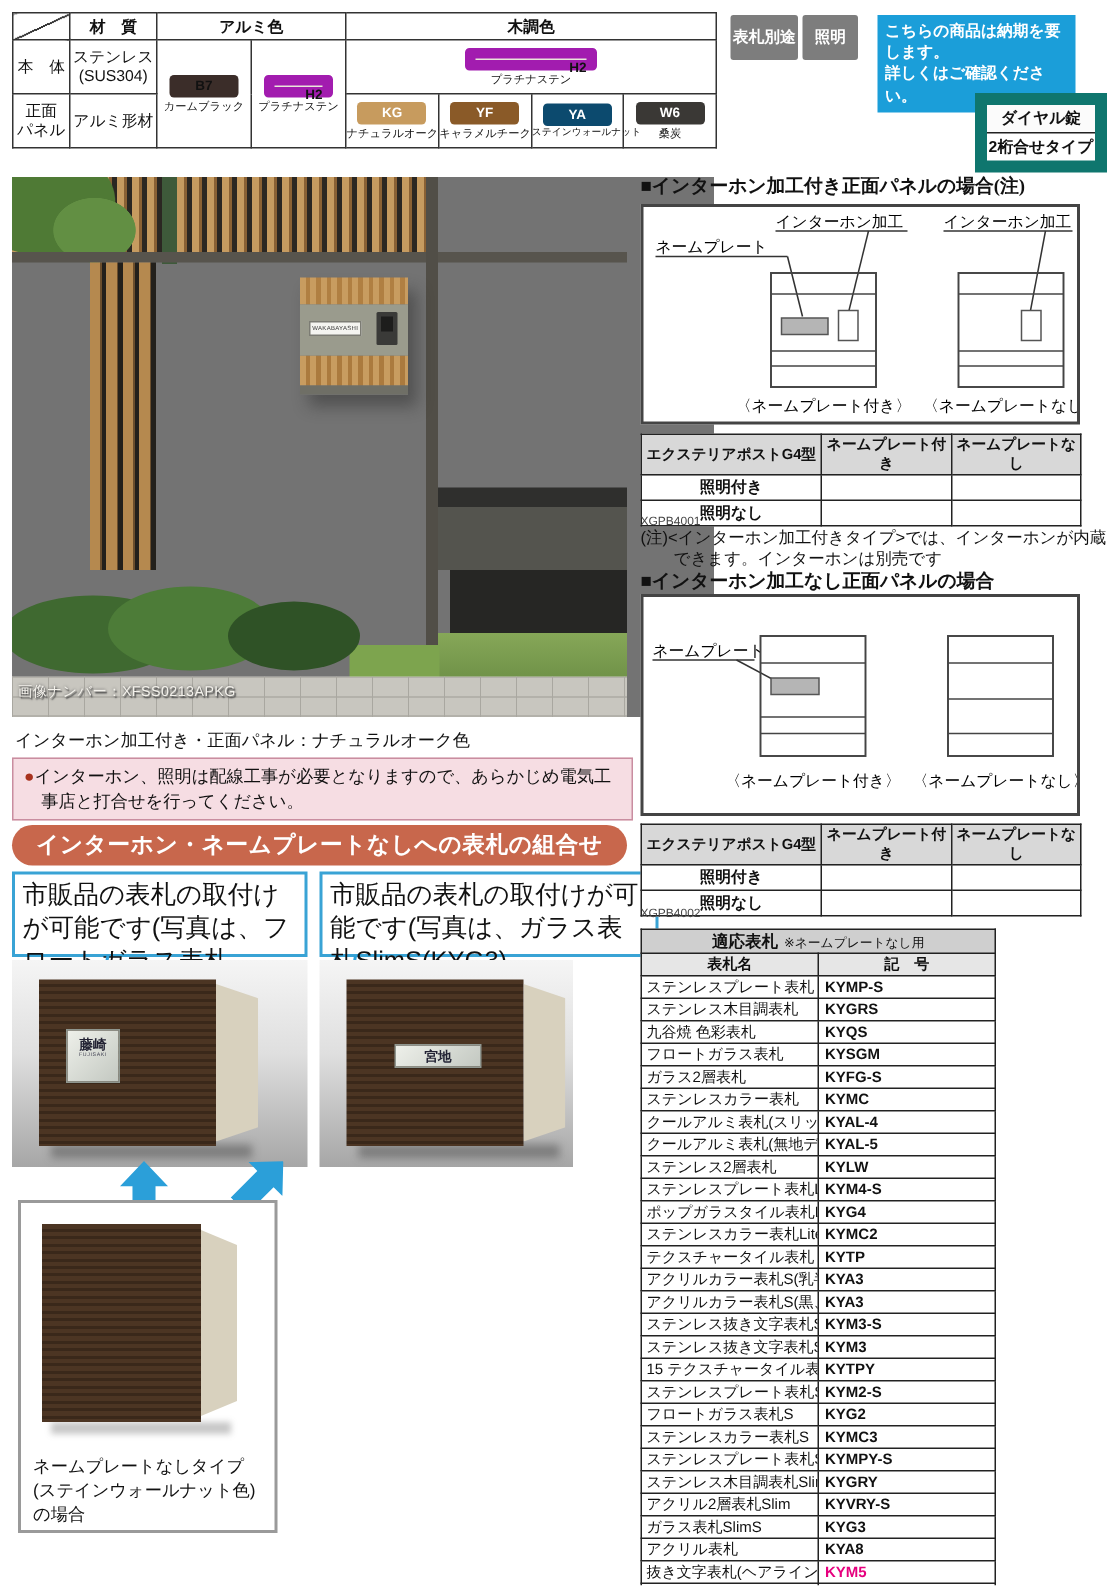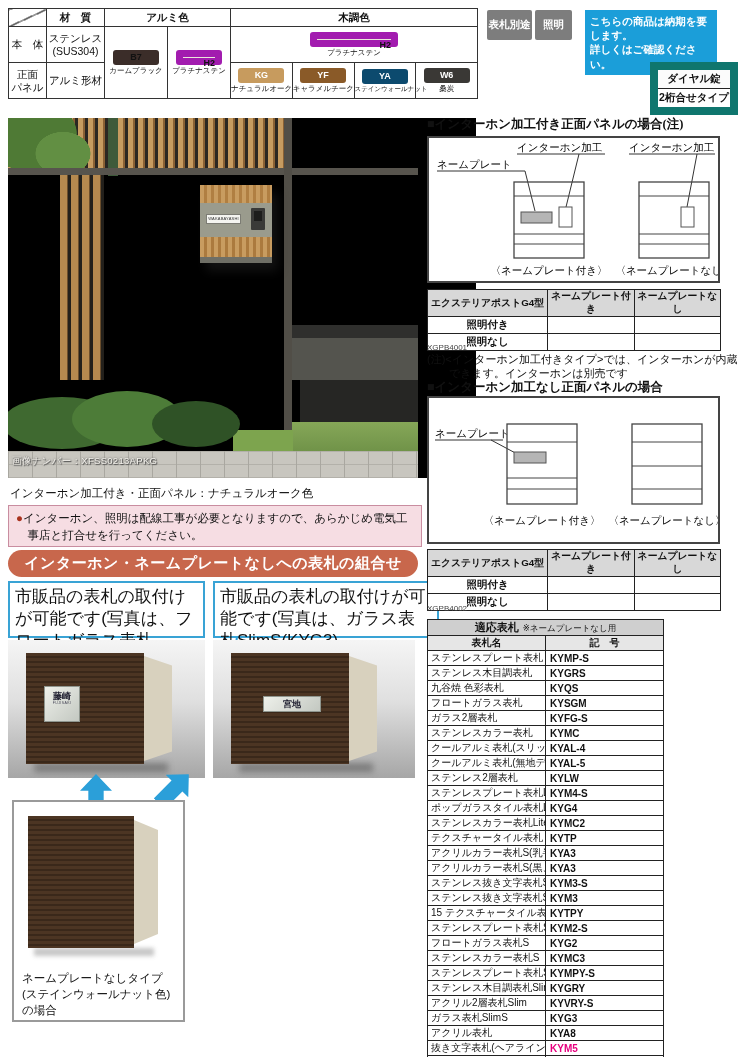--- a/index.html
+++ b/index.html
@@ -25,21 +25,21 @@
     border-radius:2px;display:flex;align-items:center;justify-content:center;}
   .badge1{left:487px;width:45px;}
   .badge2{left:535px;width:37px;}
   .notice-box{position:absolute;left:585px;top:10px;width:132px;color:#fff;font-weight:bold;font-size:10.5px;
     line-height:1.35;padding:4px 5px;white-space:pre-line;}
   .dial-box{position:absolute;left:650px;top:62px;width:88px;border:8px solid #0f766e;background:#fff;text-align:center;}
   .dial-row{font-size:10.5px;font-weight:bold;padding:2px 0;}
   .dial-row.first{border-bottom:1px solid #222;background:#fbfbfb;}
 
   
-  .main-photo{position:absolute;left:8px;top:118px;width:468px;height:360px;background:#000000;overflow:hidden;}
+  .main-photo{position:absolute;left:8px;top:118px;width:468px;height:360px;background:#737373;overflow:hidden;}
   .fence-top{position:absolute;left:0;top:0;width:278px;height:50px;background:
     repeating-linear-gradient(90deg,#c69b60 0 5px,#8a6134 5px 7px,#2b2722 7px 10px);}
   .fence-rail{position:absolute;left:0;top:50px;width:410px;height:7px;background:#57544d;}
   .foliage1{position:absolute;left:-18px;top:-12px;width:95px;height:70px;background:radial-gradient(ellipse at 40% 40%,#4f7a35 0 60%,transparent 61%);}
   .foliage2{position:absolute;left:20px;top:8px;width:70px;height:55px;background:radial-gradient(ellipse at 50% 50%,#628f43 0 55%,transparent 56%);}
   .plant-stem{position:absolute;left:100px;top:0;width:10px;height:58px;background:#3e5a3a;}
   .wall-strips{position:absolute;left:52px;top:57px;width:44px;height:205px;background:
     repeating-linear-gradient(90deg,#b5894f 0 7px,#6b4e2c 7px 8px,#23201b 8px 11px);}
   .dark-post{position:absolute;left:276px;top:0;width:8px;height:332px;background:#514e47;}
   .porch-top{position:absolute;left:284px;top:207px;width:126px;height:13px;background:#2f2f2d;}
@@ -83,21 +83,21 @@
   .combo-box{position:absolute;top:581px;height:57px;background:#fff;border:2px solid #39a3d5;
     font-size:17px;line-height:1.3;padding:3px 5px;}
   .combo-box.b1{left:8px;width:197px;}
   .combo-box.b2{left:213px;width:226px;}
   .callout-svg{position:absolute;left:0;top:575px;width:420px;height:165px;pointer-events:none;}
 
   
   .ph{position:absolute;top:640px;height:138px;overflow:hidden;
     background:linear-gradient(180deg,#f5f5f5 0%,#dfdfdf 45%,#a6a6a6 100%);}
   .ph.p1{left:8px;width:197px;}
-  .ph.p2{left:213px;width:202px;}
+  .ph.p2{left:213px;width:169px;}
   .pb-front{position:absolute;left:18px;top:13px;width:118px;height:111px;
     background:repeating-linear-gradient(180deg,#4c3523 0 3px,#3a281a 3px 5px);}
   .pb-side{position:absolute;left:136px;top:16px;width:28px;height:105px;background:#d8d1be;
     clip-path:polygon(0 0,100% 9%,100% 91%,0 100%);}
   .pb-shadow{position:absolute;left:26px;top:123px;width:134px;height:9px;background:rgba(50,50,50,.4);filter:blur(3px);}
   .np-square{position:absolute;left:36px;top:46px;width:36px;height:36px;border:1px solid #8f968f;
     background:linear-gradient(135deg,#eef0ea,#c3c8c1);text-align:center;color:#223;}
   .np-square .k{font-size:9px;line-height:1.15;padding-top:4px;font-weight:bold;}
   .np-square .r{font-size:3.5px;letter-spacing:.4px;color:#445;}
   .np-slim{position:absolute;left:50px;top:56px;width:58px;height:16px;border:1px solid #8f968f;

